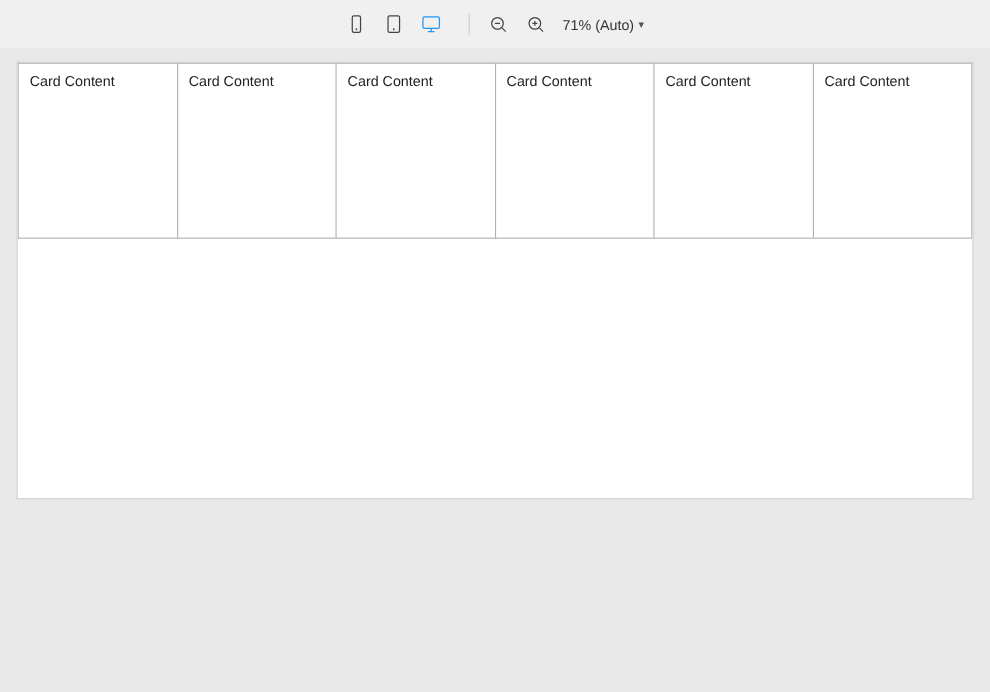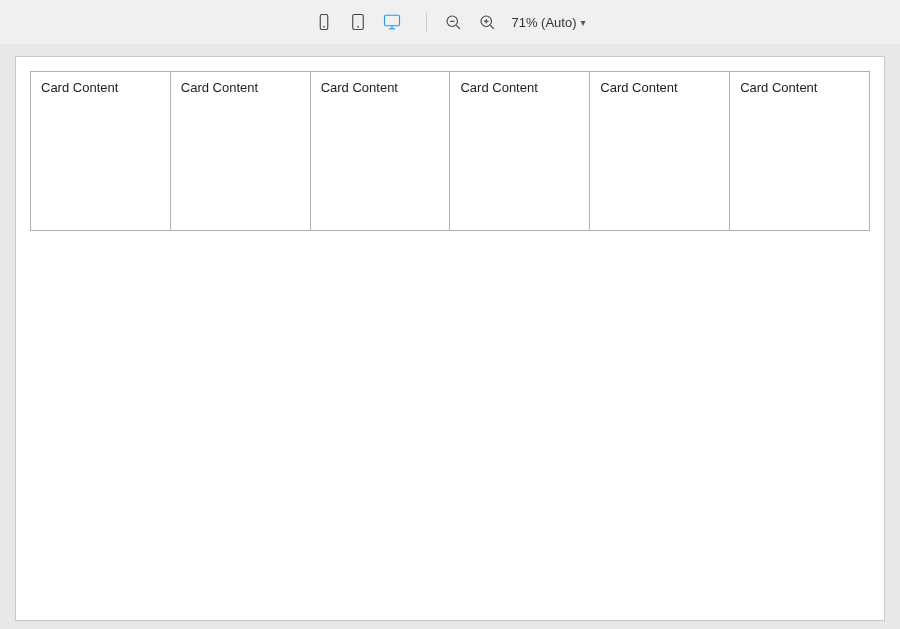--- a/index.html
+++ b/index.html
@@ -86,22 +86,22 @@
       display: flex;
       justify-content: center;
       padding: 12px 0 0 0;
       height: calc(629px - 44px);
     }
 
     .preview-frame {
       background-color: #ffffff;
       border: 1px solid #c8c8c8;
       width: 870px;
-      height: 565px;
-      padding: 14px;
+      height: 398px;
+      padding: 0;
       overflow: hidden;
     }
 
     .cards-row {
       display: flex;
       gap: 0;
     }
 
     .card {
       flex: 1;

